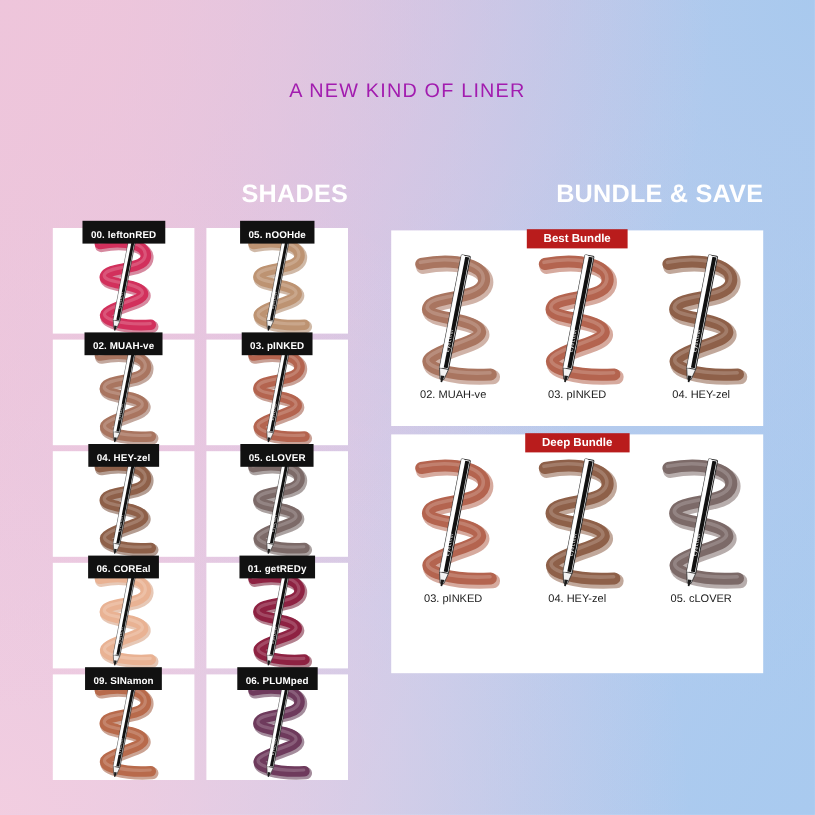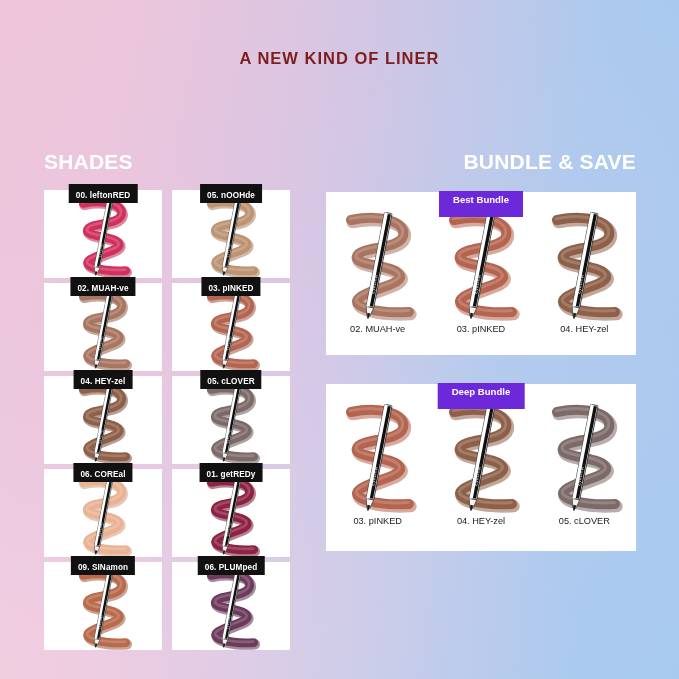--- a/index.html
+++ b/index.html
@@ -19,32 +19,32 @@
   }
 
   
   #header { position: absolute; left: 0; top: 48px; width: 679px; text-align: center; }
   #main-title {
     font-size: 45px; font-weight: bold; color: #ffffff;
     letter-spacing: 0.5px; line-height: 1.0;
     text-shadow: 0 0 1px rgba(255,255,255,0.6);
   }
   #sub-title {
-    margin-top: 1px;
-    font-size: 16.5px; font-weight: bold; color: #7f1d1d;
+    margin-top: 19px;
+    font-size: 16.5px; font-weight: normal; color: #a21caf;
     letter-spacing: 1.0px;
   }
 
   
   .section-heading {
     position: absolute;
     font-size: 21px; font-weight: bold; color: #ffffff;
     letter-spacing: 0.2px;
   }
-  #shades-heading  { left: 44px;  top: 150px; width: 246px; text-align: left; }
+  #shades-heading  { left: 44px;  top: 150px; width: 246px; text-align: right; }
   #bundle-heading  { left: 326px; top: 150px; width: 310px; text-align: right; }
 
   
   #shades-grid {
     position: absolute; left: 44px; top: 190px;
     width: 246px; height: 460px;
     display: grid;
     grid-template-columns: 118px 118px;
     grid-template-rows: repeat(5, 88px);
     column-gap: 10px; row-gap: 5px;
@@ -66,27 +66,27 @@
   }
   .shade-art { position: absolute; left: 0; top: 6px; width: 100%; height: 82px; }
 
   
   .bundle-panel {
     position: absolute;
     background: #ffffff;
     left: 326px; width: 310px;
   }
   #bundle-panel-0 { top: 192px; height: 163px; }
-  #bundle-panel-1 { top: 362px; height: 167px; margin-top: 22px; }
+  #bundle-panel-1 { top: 362px; height: 199px; }
   .bundle-badge {
     position: absolute; left: 50%; top: -1px;
     transform: translateX(-50%);
-    background: #6d28d9; color: #ffffff;
+    background: #b91c1c; color: #ffffff;
     font-size: 9.6px; font-weight: bold;
-    padding: 3px 14px 12px 14px;
+    padding: 3px 14px 2px 14px;
     white-space: nowrap; z-index: 6;
   }
   .bundle-row {
     position: absolute; left: 0; top: 18px; width: 100%; height: 145px;
     display: flex; justify-content: space-around; align-items: flex-start;
   }
   .bundle-item { width: 96px; text-align: center; }
   .bundle-art  { width: 96px; height: 112px; position: relative; }
   .bundle-label {
     margin-top: 2px;

